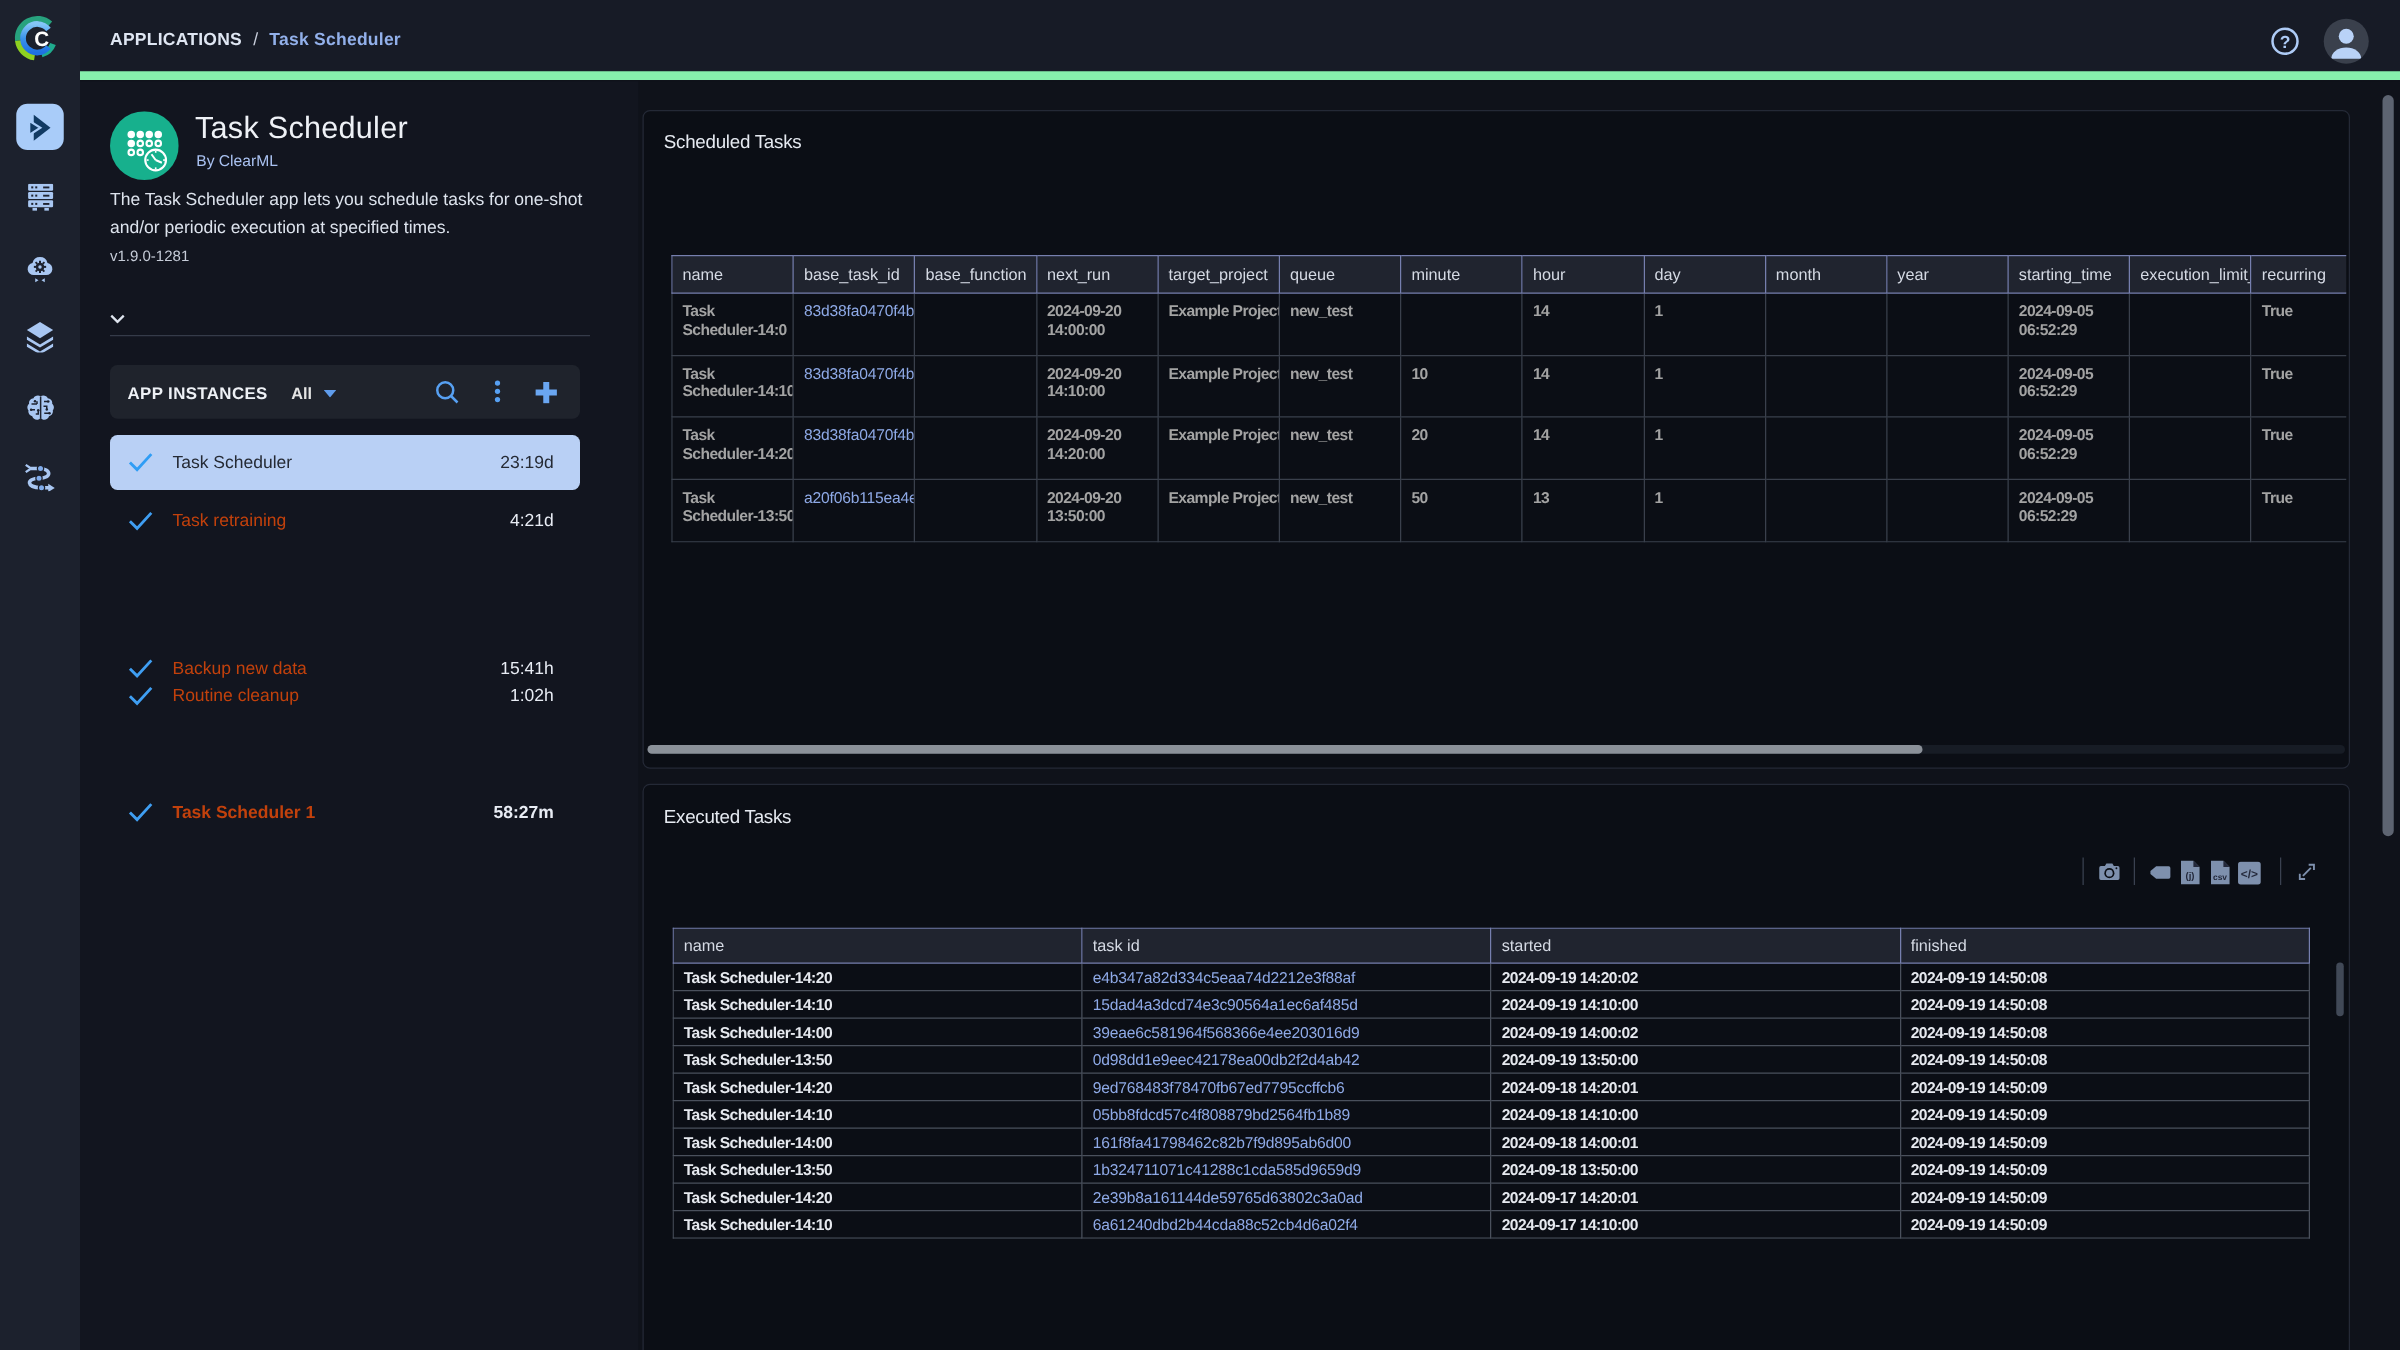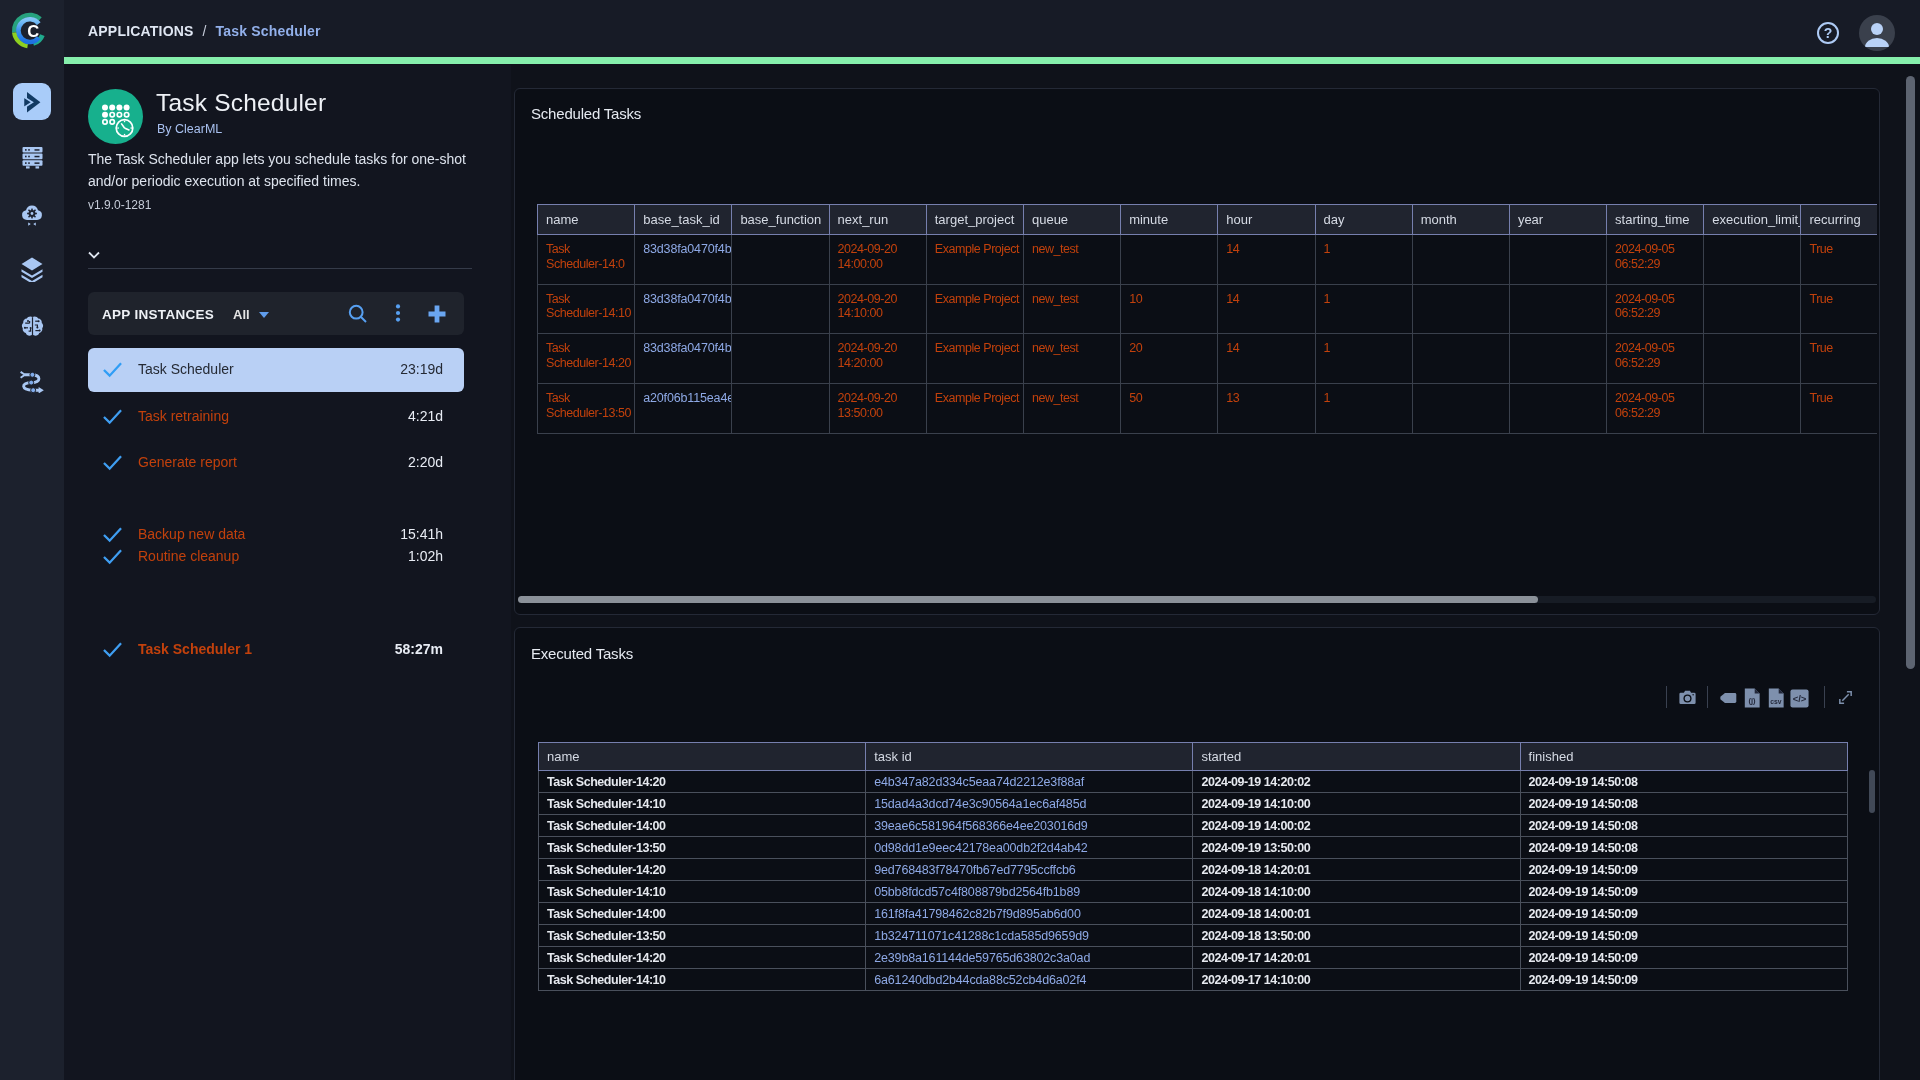--- a/index.html
+++ b/index.html
@@ -35,22 +35,22 @@
   .irow.sel .lbl, .irow.sel .tm { color:#252a34; }
   .chk { position:absolute; left:13px; top:12px; }
   
   .ptitle { position:absolute; font-size:15px; font-weight:500; color:#e6eaf1; letter-spacing:-.2px; }
   table { border-collapse:collapse; table-layout:fixed; }
   td,th { overflow:hidden; white-space:nowrap; }
   #st { position:absolute; left:22px; top:115px; width:1340px; overflow:hidden; }
   #st table { width:1361px; }
   #st th { width:97.2px; height:30px; background:#20242f; border:1px solid #767fae;
            font-size:13px; font-weight:400; color:#d5dae4; text-align:left; padding:0 0 0 8px; }
-  #st td { width:97.2px; height:49.7px; border:1px solid #3a404c; font-size:12.5px; font-weight:400;
-           color:#c2410c; vertical-align:top; padding:7px 0 0 8px; line-height:14.7px; letter-spacing:-.45px; }
+  #st td { width:97.2px; height:49.7px; border:1px solid #3a404c; font-size:12.5px; font-weight:700;
+           color:#a3a3a3; vertical-align:top; padding:7px 0 0 8px; line-height:14.7px; letter-spacing:-.45px; }
   #st td.id { color:#8ea9e6; font-weight:400; letter-spacing:-.15px; }
   #et { position:absolute; left:23px; top:114px; width:1310px; overflow:hidden; }
   #et table { width:1309px; }
   #et th { width:327.2px; height:28px; background:#20242f; border:1px solid #767fae;
            font-size:13px; font-weight:400; color:#d5dae4; text-align:left; padding:0 0 0 8px; }
   #et td { width:327.2px; height:22px; border:1px solid #4a505c; font-size:12.5px; font-weight:700;
            color:#e6e9ef; padding:0 0 0 8px; letter-spacing:-.45px; }
   #et td.id { color:#8ea9e6; font-weight:400; letter-spacing:-.15px; }
   
   #hsb  { position:absolute; left:3px; top:507px; width:1358px; height:7px; border-radius:4px; background:#171c25; }
@@ -233,27 +233,20 @@
     <span class="lbl">Task Scheduler</span>
       <span class="tm">23:19d</span>
   </div>
   <div class="irow" style="top:329.7px;">
     <svg class="chk" width="23" height="19" viewBox="0 0 24 20" fill="none" stroke="#3f9ef2" stroke-width="2.4">
         <path d="M3 10.5 L9 16.5 L21 3.5"></path>
       </svg>
     <span class="lbl">Task retraining</span>
       <span class="tm">4:21d</span>
   </div>
-  <div class="irow" style="top:376.4px;">
-    <svg class="chk" width="23" height="19" viewBox="0 0 24 20" fill="none" stroke="#3f9ef2" stroke-width="2.4">
-        <path d="M3 10.5 L9 16.5 L21 3.5"></path>
-      </svg>
-    <span class="lbl">Generate report</span>
-      <span class="tm">2:20d</span>
-  </div>
   <div class="irow" style="top:448px;">
     <svg class="chk" width="23" height="19" viewBox="0 0 24 20" fill="none" stroke="#3f9ef2" stroke-width="2.4">
         <path d="M3 10.5 L9 16.5 L21 3.5"></path>
       </svg>
     <span class="lbl">Backup new data</span>
       <span class="tm">15:41h</span>
   </div>
   <div class="irow" style="top:469.8px;">
     <svg class="chk" width="23" height="19" viewBox="0 0 24 20" fill="none" stroke="#3f9ef2" stroke-width="2.4">
         <path d="M3 10.5 L9 16.5 L21 3.5"></path>

